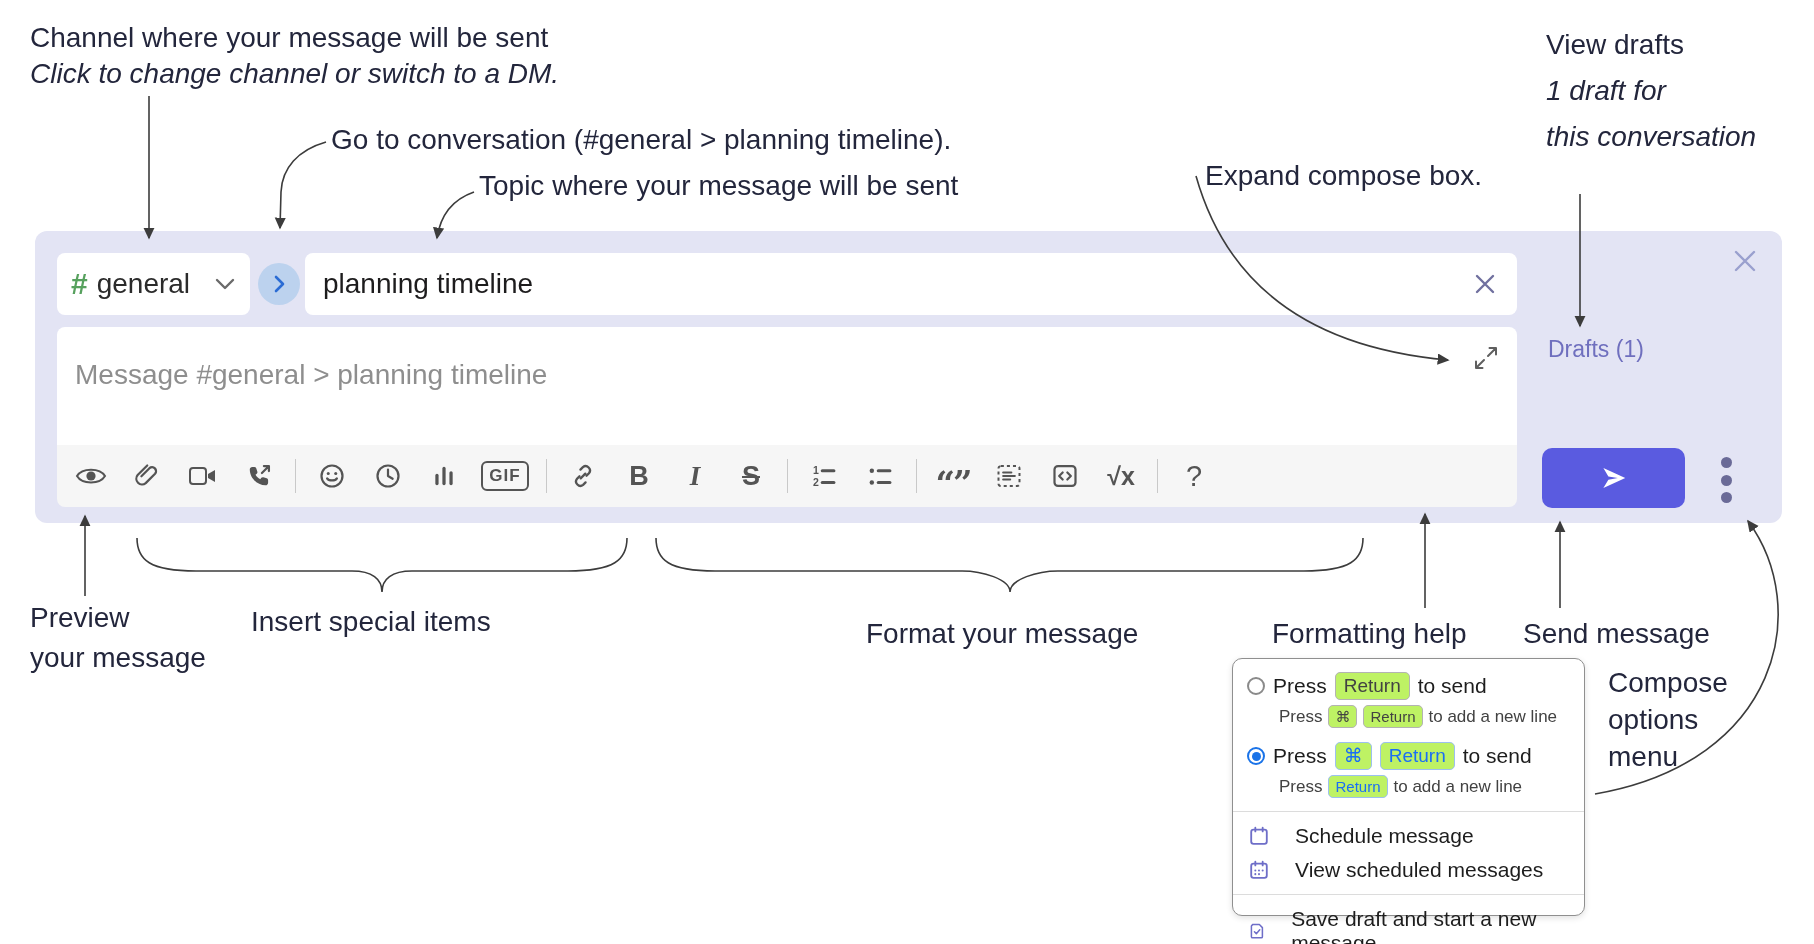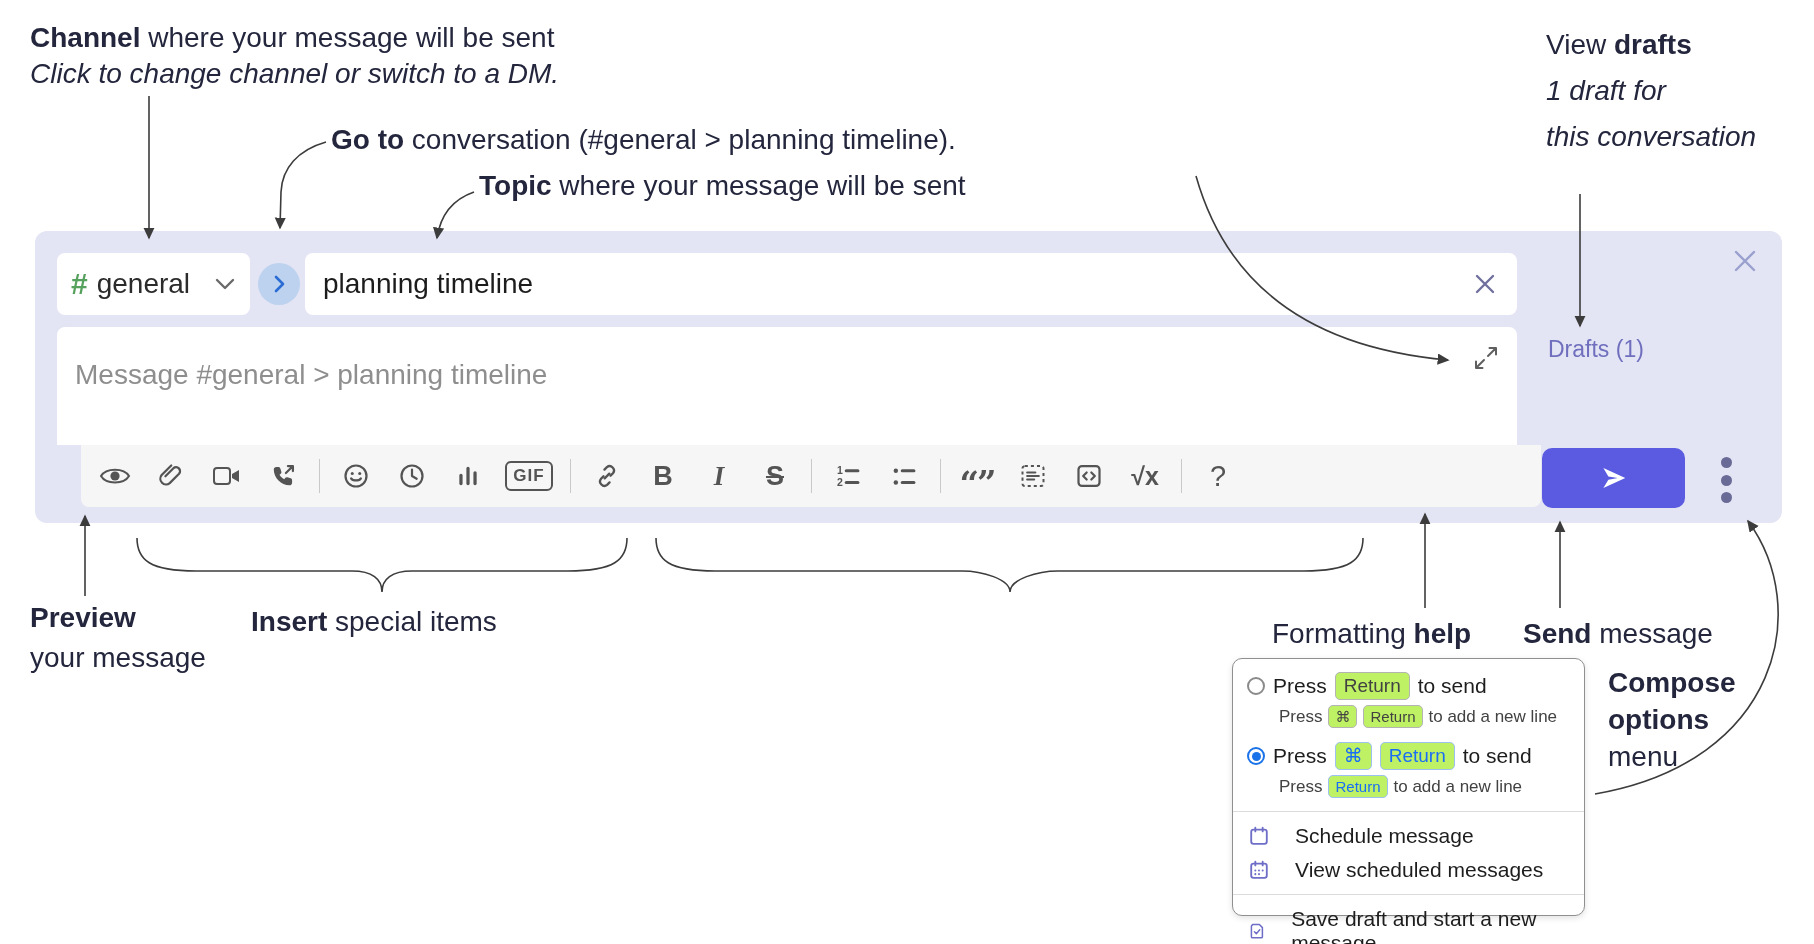--- a/index.html
+++ b/index.html
@@ -2,21 +2,21 @@
 <html><head>
 <meta charset="utf-8">
 <style>
   * { box-sizing: border-box; margin: 0; padding: 0; }
   html,body { width:1814px; height:944px; background:#fff; overflow:hidden;
     font-family:"Liberation Sans","DejaVu Sans",sans-serif; color:#23263c; }
   #canvas { position:relative; width:1814px; height:944px; }
 
   
   .ann { position:absolute; font-size:28px; line-height:36px; color:#23263c; }
-  .ann b { font-weight:700; }
+  .ann b { font-weight:400; }
   .ann .it { font-style:italic; }
 
   
   #composer { position:absolute; left:35px; top:231px; width:1747px; height:292px;
     background:#e3e4f4; border-radius:12px; }
   .white-box { background:#fff; border-radius:8px; position:absolute; }
 
   #channel-select { left:22px; top:22px; width:193px; height:62px; display:flex;
     align-items:center; padding:0 14px; gap:9px; cursor:pointer; }
   #channel-select .hash { color:#57a15e; font-weight:700; font-size:30px; }
@@ -34,21 +34,21 @@
   #composer-close { position:absolute; left:1692px; top:12px; width:36px; height:36px;
     display:flex; align-items:center; justify-content:center; cursor:pointer; }
 
   #message-box { left:22px; top:96px; width:1460px; height:118px;
     border-radius:8px 8px 0 0; }
   #message-placeholder { position:absolute; left:18px; top:32px; font-size:28px; color:#8e8e8e; }
   #expand-btn { position:absolute; right:18px; top:18px; display:flex; cursor:pointer; }
 
   #toolbar { position:absolute; left:22px; top:214px; width:1460px; height:62px;
     background:#f6f6f6; border-radius:0 0 8px 8px; display:flex; align-items:center;
-    padding:0 6px;margin-left:24px; }
+    padding:0 6px; }
   .tb-btn { width:56px; height:48px; display:flex; align-items:center; justify-content:center;
     border-radius:6px; cursor:pointer; flex:0 0 auto; }
   .tb-sep { width:1px; height:34px; background:#c9c9c9; margin:0 8px; flex:0 0 auto; }
   .tb-txt { font-size:27px; font-weight:700; color:#545454; }
   .gif-badge { border:2.2px solid #545454; border-radius:6px; font-size:17px; font-weight:700;
     color:#545454; padding:3px 6px; letter-spacing:1px; }
   .strike { text-decoration:line-through; font-weight:700; }
   .sqrt-txt { font-size:25px; font-weight:700; color:#545454; }
   .quote-txt { font-size:34px; font-weight:900; color:#545454; letter-spacing:-2px;
     font-family:"DejaVu Serif","Liberation Serif",serif; line-height:10px; padding-top:14px;}
@@ -91,20 +91,23 @@
   </div>
 
   <div class="ann" style="left:331px; top:122px;">
     <b>Go to</b><span> conversation (#general &gt; planning timeline).</span>
   </div>
 
   <div class="ann" style="left:479px; top:168px;">
     <b>Topic</b><span> where your message will be sent</span>
   </div>
 
+  <div class="ann" style="left:1205px; top:158px;">
+    <b>Expand</b><span> compose box.</span>
+  </div>
 
   <div class="ann" style="left:1546px; top:22px; line-height:46px;">
     <div><span>View </span><b>drafts</b></div>
     <div class="it">1 draft for</div>
     <div class="it">this conversation</div>
   </div>
 
   <div id="composer">
 
     <div id="channel-select" class="white-box">
@@ -288,20 +291,23 @@
 
   <div class="ann" style="left:30px; top:598px; line-height:40px;">
     <div><b>Preview</b></div>
     <div>your message</div>
   </div>
 
   <div class="ann" style="left:251px; top:604px;">
     <b>Insert</b><span> special items</span>
   </div>
 
+  <div class="ann" style="left:866px; top:616px;">
+    <b>Format</b><span> your message</span>
+  </div>
 
   <div class="ann" style="left:1272px; top:616px;">
     <span>Formatting </span><b>help</b>
   </div>
 
   <div class="ann" style="left:1523px; top:616px;">
     <b>Send</b><span> message</span>
   </div>
 
   <div class="ann" style="left:1608px; top:664px; line-height:37px;">

